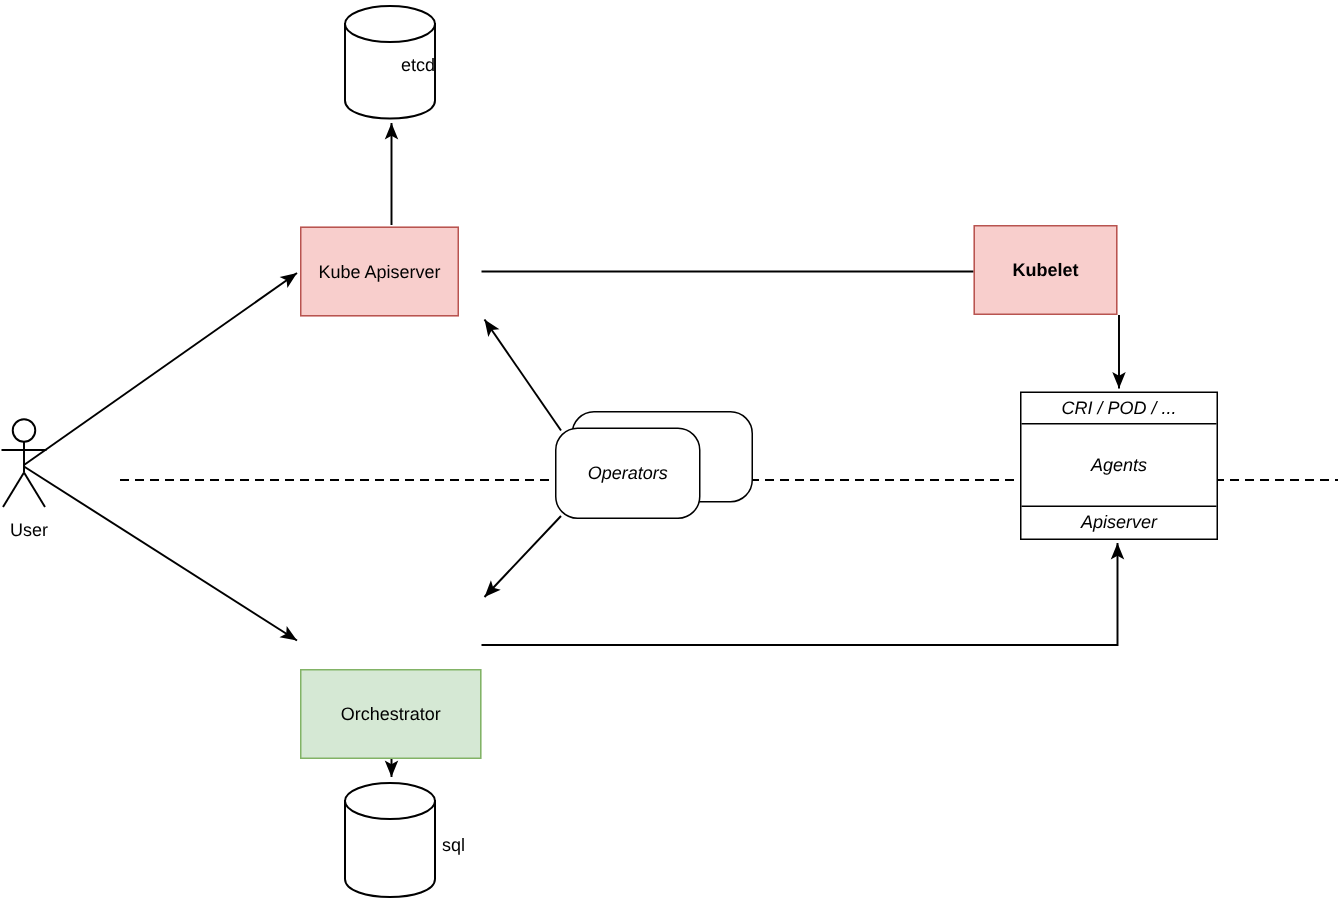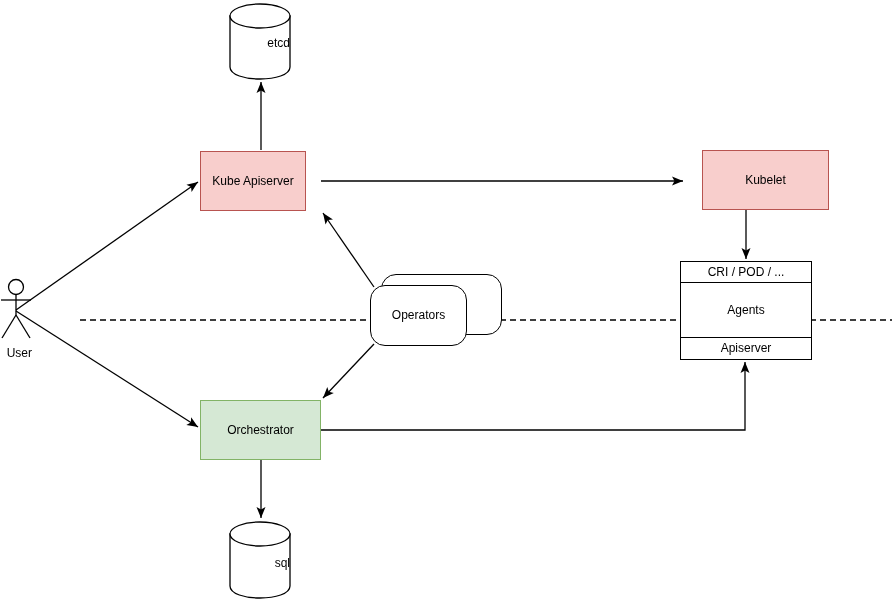--- a/index.html
+++ b/index.html
@@ -20,44 +20,44 @@
   .node {
     position: absolute;
     box-sizing: border-box;
     display: flex;
     align-items: center;
     justify-content: center;
     text-align: center;
     line-height: 1.2;
   }
   .red   { background: #f8cecc; border: 1px solid #b85450; }
-  .green { background: #d5e8d4; border: 1px solid #82b366; }
-  .plain { background: #ffffff; border: 1px solid #000000; }
+  .green { background: #d5e8d4; border: 1px solid #82b366; margin-top: 46px; }
+  .plain { background: #ffffff; border: 1px solid #000000; font-style: italic; }
   .rounded { border-radius: 15px; }
   .apiserver    { left: 200px; top: 151px; width: 106px; height: 60px; }
-  .kubelet      { left: 702px; top: 150px; width: 127px; height: 60px; }
+  .kubelet      { left: 649px; top: 150px; width: 96px; height: 60px; font-weight: bold; }
   .orchestrator { left: 200px; top: 400px; width: 121px; height: 60px; }
   .operators-back  { left: 381px; top: 274px; width: 121px; height: 61px; }
   .operators-front { left: 370px; top: 285px; width: 97px; height: 61px; }
   .cri-box {
     left: 680px; top: 261px; width: 132px; height: 99px;
     display: flex; flex-direction: column;
     padding: 0; align-items: stretch; justify-content: flex-start;
   }
   .cri-row { display: flex; align-items: center; justify-content: center; }
   .cri-top { height: 20px; border-bottom: 1px solid #000000; }
   .cri-mid { flex: 1; }
   .cri-bot { height: 21px; border-top: 1px solid #000000; }
   .floating-label {
     position: absolute;
     text-align: right;
     line-height: 1.2;
   }
   .etcd-label { left: 230px; top: 36px;  width: 60px; }
-  .sql-label  { left: 230px; top: 556px; width: 60px; }
+  .sql-label  { left: 230px; top: 556px; width: 80px; }
   .user-label { left: 0px;   top: 346px; width: 32px; }
 </style>
 </head>
 <body>
 
 <div class="canvas">
 
   <svg class="layer" width="892" height="601" viewBox="0 0 892 601">
     <defs>
       <marker id="arr" markerUnits="userSpaceOnUse" markerWidth="13" markerHeight="10" refX="12" refY="5" orient="auto">

